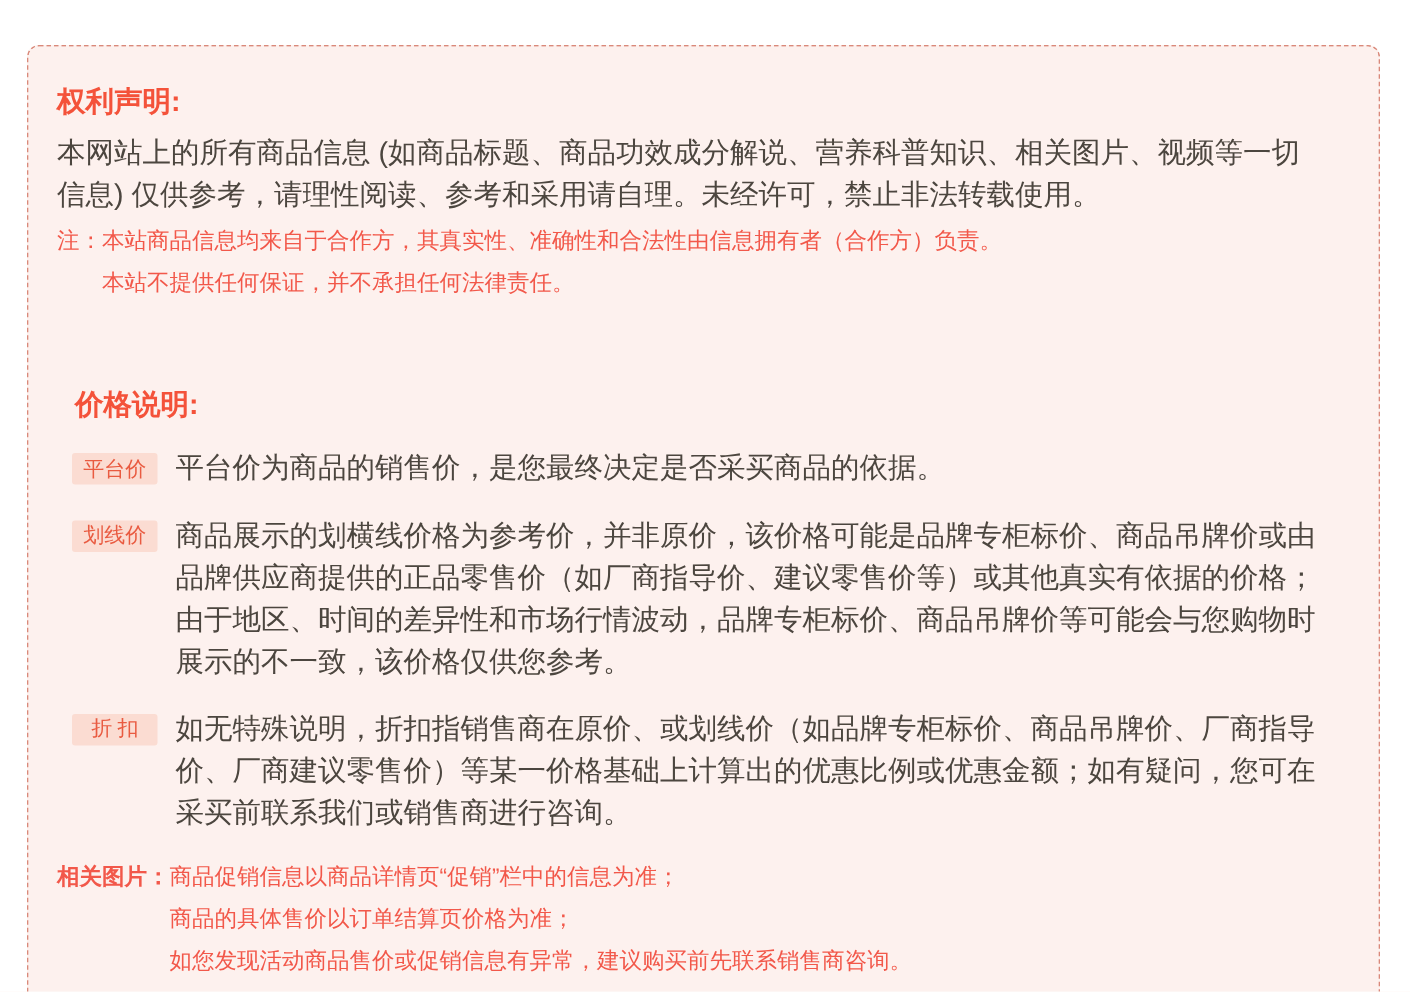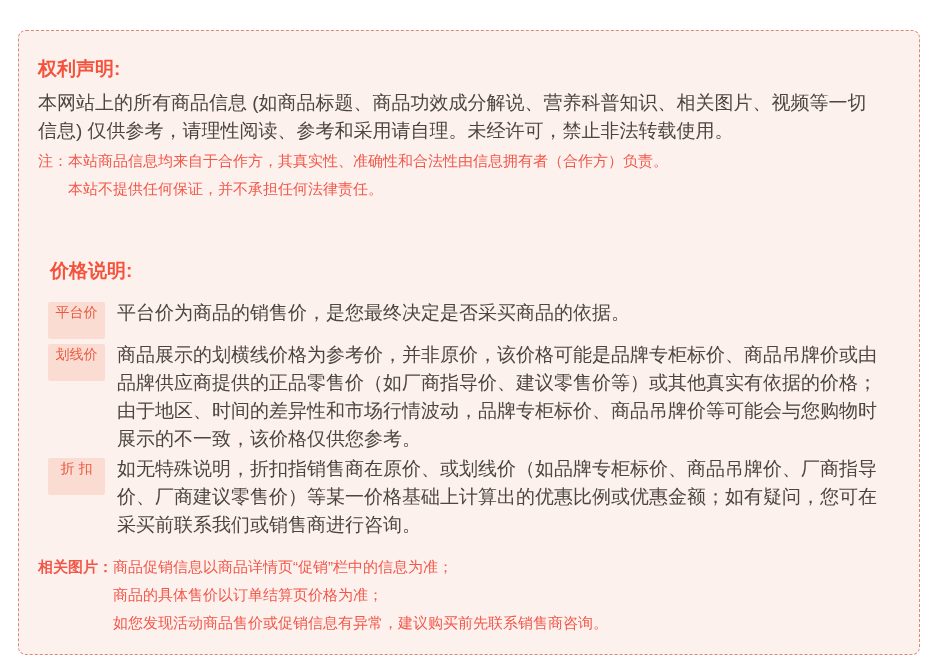--- a/index.html
+++ b/index.html
@@ -36,25 +36,25 @@
     font-size: 15px;
     line-height: 28px;
     color: var(--note-red, #f2584a);
   }
   .note-label { flex-shrink: 0; white-space: pre; }
   .pricing-title { margin-top: 56px; margin-bottom: 16px; margin-left: 12px; }
   .price-item {
     display: flex;
     align-items: flex-start;
   }
-  .price-item + .price-item { margin-top: 2px; }
+  .price-item + .price-item { margin-top: 17px; font-family: Liberation Serif, serif; }
   .price-badge {
     flex-shrink: 0;
     min-width: 57px;
-    height: 37px;
+    height: 21px;
     line-height: 21px;
     padding: 0 7px;
     margin: 3px 12px 0 10px;
     text-align: center;
     font-size: 14px;
     border-radius: 2px;
     background: var(--badge-bg, #fbdcd2);
     color: var(--badge-text, #e95b41);
     white-space: pre;
   }

